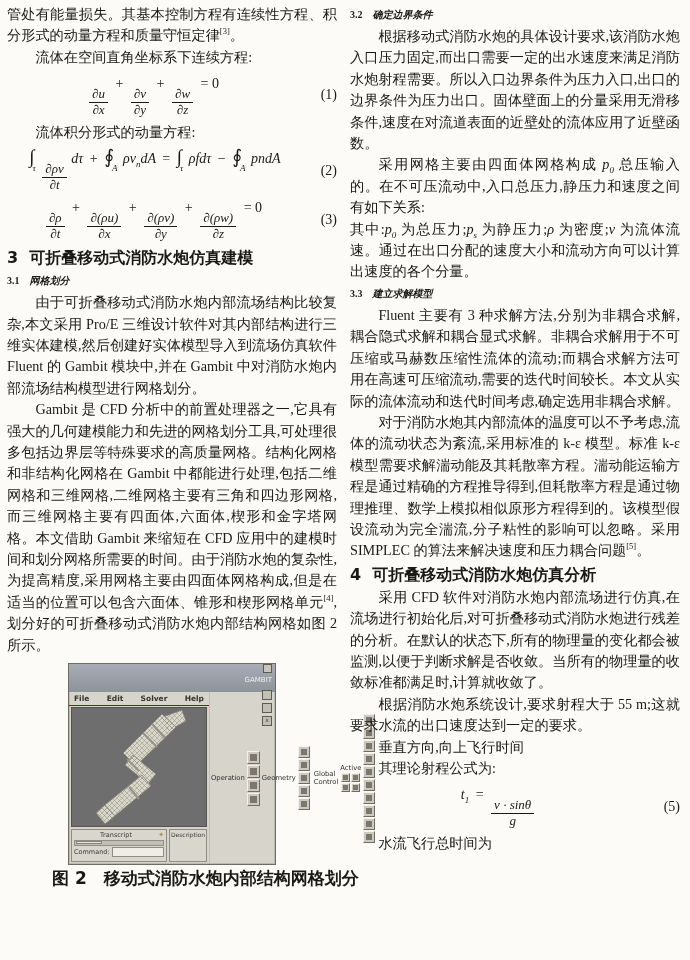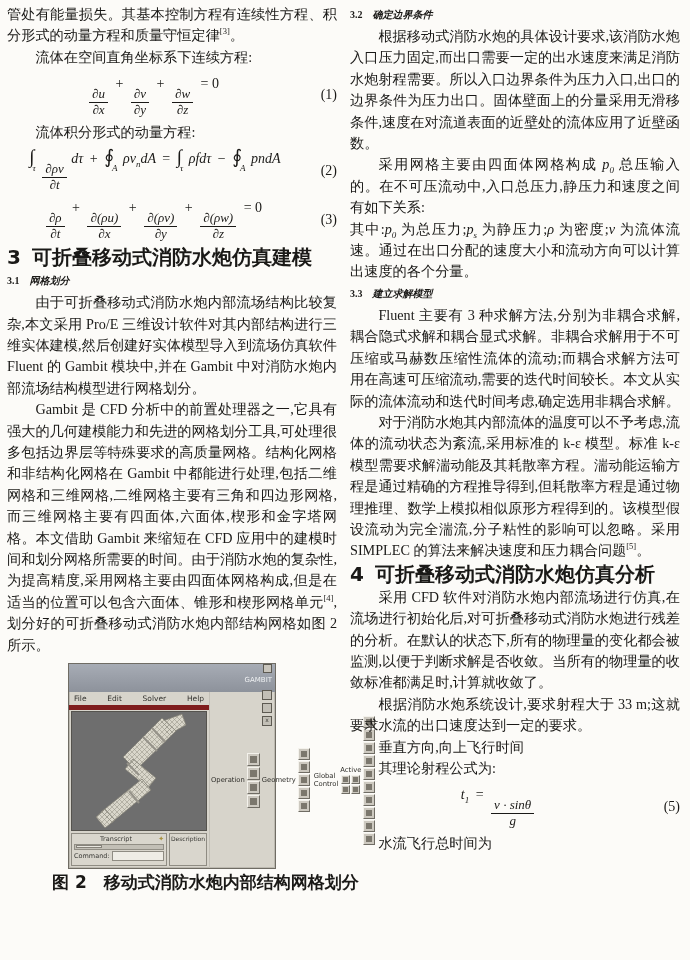--- a/index.html
+++ b/index.html
@@ -11,21 +11,21 @@
   .page{display:flex;gap:13px;padding:4px 7px 0 7px;box-sizing:border-box;height:100%;}
   .col{width:330px;font-size:14.2px;line-height:21.4px;text-align:justify;}
   .p{margin:0;text-indent:2em;}
   .p.cont{text-indent:0;}
   sup.ref{font-size:8.5px;line-height:0;vertical-align:super;}
   .mi{font-style:italic;}
   .msub{font-size:9px;font-style:italic;vertical-align:sub;line-height:0;}
   .msup{font-size:9px;font-style:italic;vertical-align:super;line-height:0;}
   
   .hmain{font-family:"DejaVu Sans","Liberation Sans",sans-serif;font-weight:bold;
-         font-size:20px;line-height:23px;margin:1px 0;}
+         font-size:16px;line-height:23px;margin:1px 0;}
   .hmain .hno{margin-right:11px;}
   .hsub{font-size:10px;line-height:22px;margin:0;}
   .hsub .hno{font-weight:bold;margin-right:10px;}
   .hsub .htitle{font-style:italic;font-weight:bold;}
   
   .eq{display:flex;align-items:center;margin:5px 0;font-size:14px;}
   .eq .ebody{flex:1;text-align:center;font-style:italic;}
   .eq .enum{width:34px;text-align:right;font-style:normal;}
   .op{font-style:normal;padding:0 3px;}
   .frac{display:inline-flex;flex-direction:column;align-items:center;
@@ -41,21 +41,21 @@
         color:#3a3a36;text-align:left;line-height:normal;}
   .gtitle{height:28px;background:linear-gradient(#a7acb5,#8d929b);display:flex;align-items:flex-end;
           gap:3px;padding:0 3px;color:#eef0f2;font-size:7px;white-space:nowrap;flex-direction:column;}
   .wicon{width:7px;height:7px;background:#c9c5bc;border:1px solid #5d5a52;flex:0 0 auto;}
   .gtitle .tmid{flex:1;text-align:center;overflow:hidden;}
   .wbtn{width:8px;height:8px;background:#c2bfb6;border:1px solid #5d5a52;flex:0 0 auto;
         font-size:6px;line-height:6px;text-align:center;color:#44423c;}
   .gbody{display:flex;}
   .gleft{width:140px;display:flex;flex-direction:column;}
   .gmenu{height:13px;display:flex;align-items:center;justify-content:space-between;
-         font-size:7.5px;padding:0 5px;border-bottom:5px solid #7f1d1d;color:#33322e;}
+         font-size:7.5px;padding:0 5px;border-bottom:1px solid #7f1d1d;color:#33322e;font-weight:bold;}
   .gview{height:118px;margin:1px 2px 0 2px;background:#6e6e6e;border:1px solid #55534e;}
   .gbot{display:flex;gap:2px;padding:2px;height:37px;box-sizing:border-box;}
   .gtranswrap{flex:1;border:1px solid #8f8c83;background:#d9d6cd;font-size:6.5px;
               padding:1px 2px;display:flex;flex-direction:column;gap:1px;}
   .gtrow{display:flex;align-items:center;}
   .gtrow .tlabel{flex:1;text-align:center;}
   .star{color:#a8923e;font-size:7px;line-height:6px;}
   .gscroll{height:4px;background:#c2bfb6;border:1px solid #918e85;position:relative;}
   .gthumb{position:absolute;left:1px;top:0;width:26px;height:3px;background:#e8e6df;border:1px solid #85827a;box-sizing:border-box;}
   .gcmdrow{display:flex;align-items:center;gap:2px;}
@@ -278,21 +278,21 @@
     <p class="hsub"><span class="hno">3.3</span><span class="htitle">建立求解模型</span></p>
 
     <p class="p">Fluent 主要有 3 种求解方法,分别为非耦合求解,耦合隐式求解和耦合显式求解。非耦合求解用于不可压缩或马赫数压缩性流体的流动;而耦合求解方法可用在高速可压缩流动,需要的迭代时间较长。本文从实际的流体流动和迭代时间考虑,确定选用非耦合求解。</p>
 
     <p class="p"><span>对于消防水炮其内部流体的温度可以不予考虑,流体的流动状态为紊流,采用标准的 k-ε 模型。标准 k-ε 模型需要求解湍动能及其耗散率方程。湍动能运输方程是通过精确的方程推导得到,但耗散率方程是通过物理推理、数学上模拟相似原形方程得到的。该模型假设流动为完全湍流,分子粘性的影响可以忽略。采用 SIMPLEC 的算法来解决速度和压力耦合问题</span><sup class="ref">[5]</sup><span>。</span></p>
 
     <div class="hmain"><span class="hno">4</span><span>可折叠移动式消防水炮仿真分析</span></div>
 
     <p class="p">采用 CFD 软件对消防水炮内部流场进行仿真,在流场进行初始化后,对可折叠移动式消防水炮进行残差的分析。在默认的状态下,所有的物理量的变化都会被监测,以便于判断求解是否收敛。当所有的物理量的收敛标准都满足时,计算就收敛了。</p>
 
-    <p class="p">根据消防水炮系统设计,要求射程大于 33 m;这就要求水流的出口速度达到一定的要求。</p>
+    <p class="p">根据消防水炮系统设计,要求射程大于 55 m;这就要求水流的出口速度达到一定的要求。</p>
 
     <p class="p">垂直方向,向上飞行时间</p>
 
     <p class="p">其理论射程公式为:</p>
 
     <div class="eq">
       <span class="ebody">
         <span class="mi">t</span><span class="msub">1</span>
         <span class="op">=</span>
         <span class="frac">

